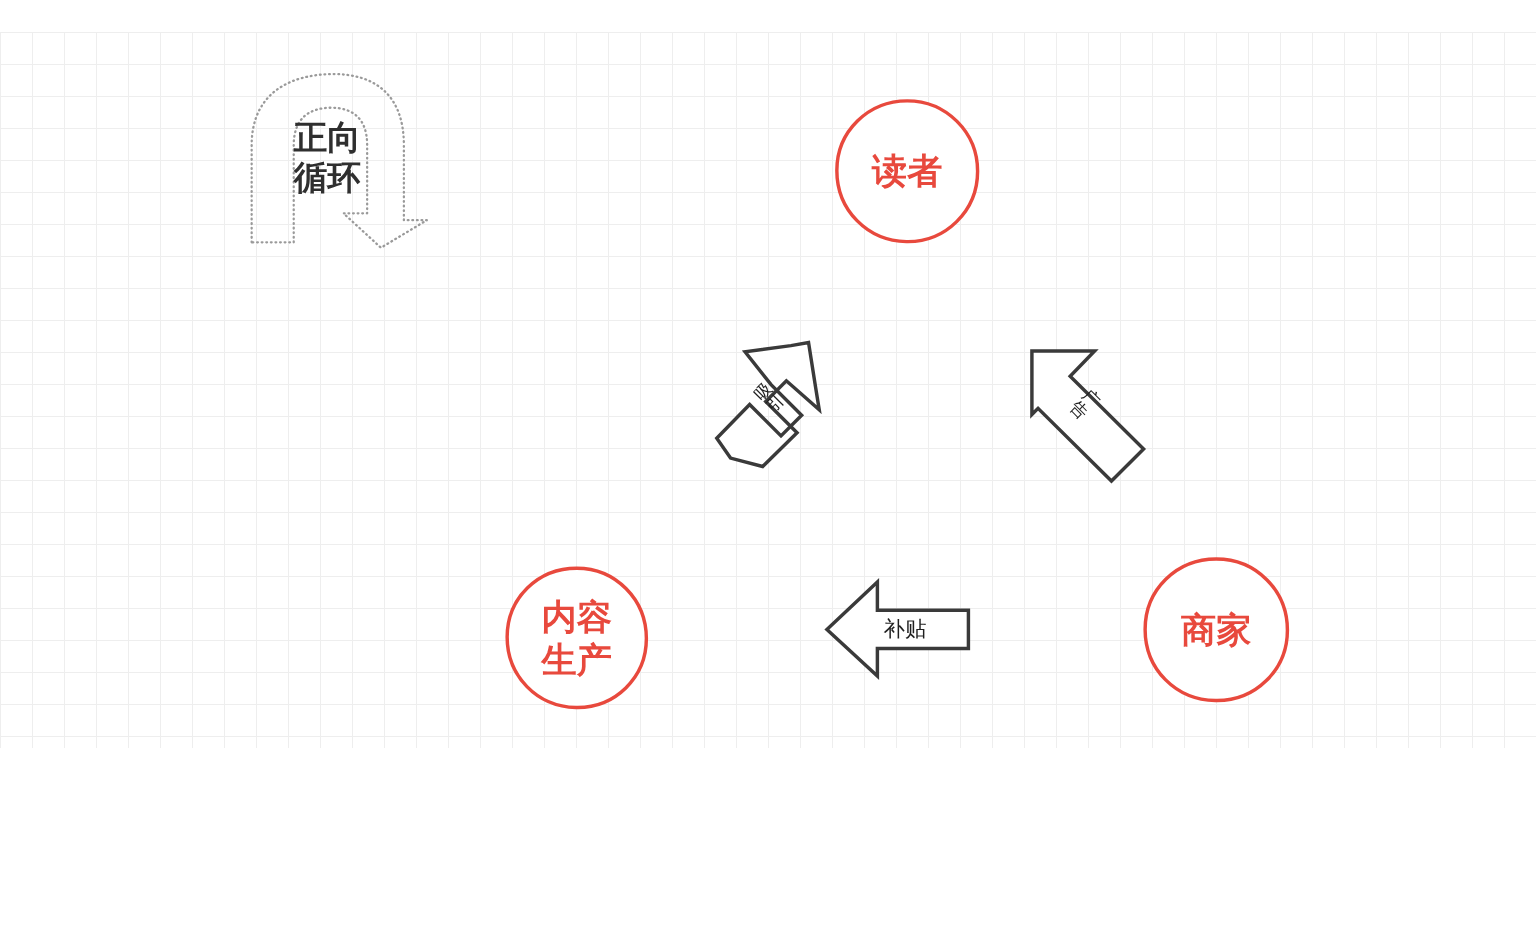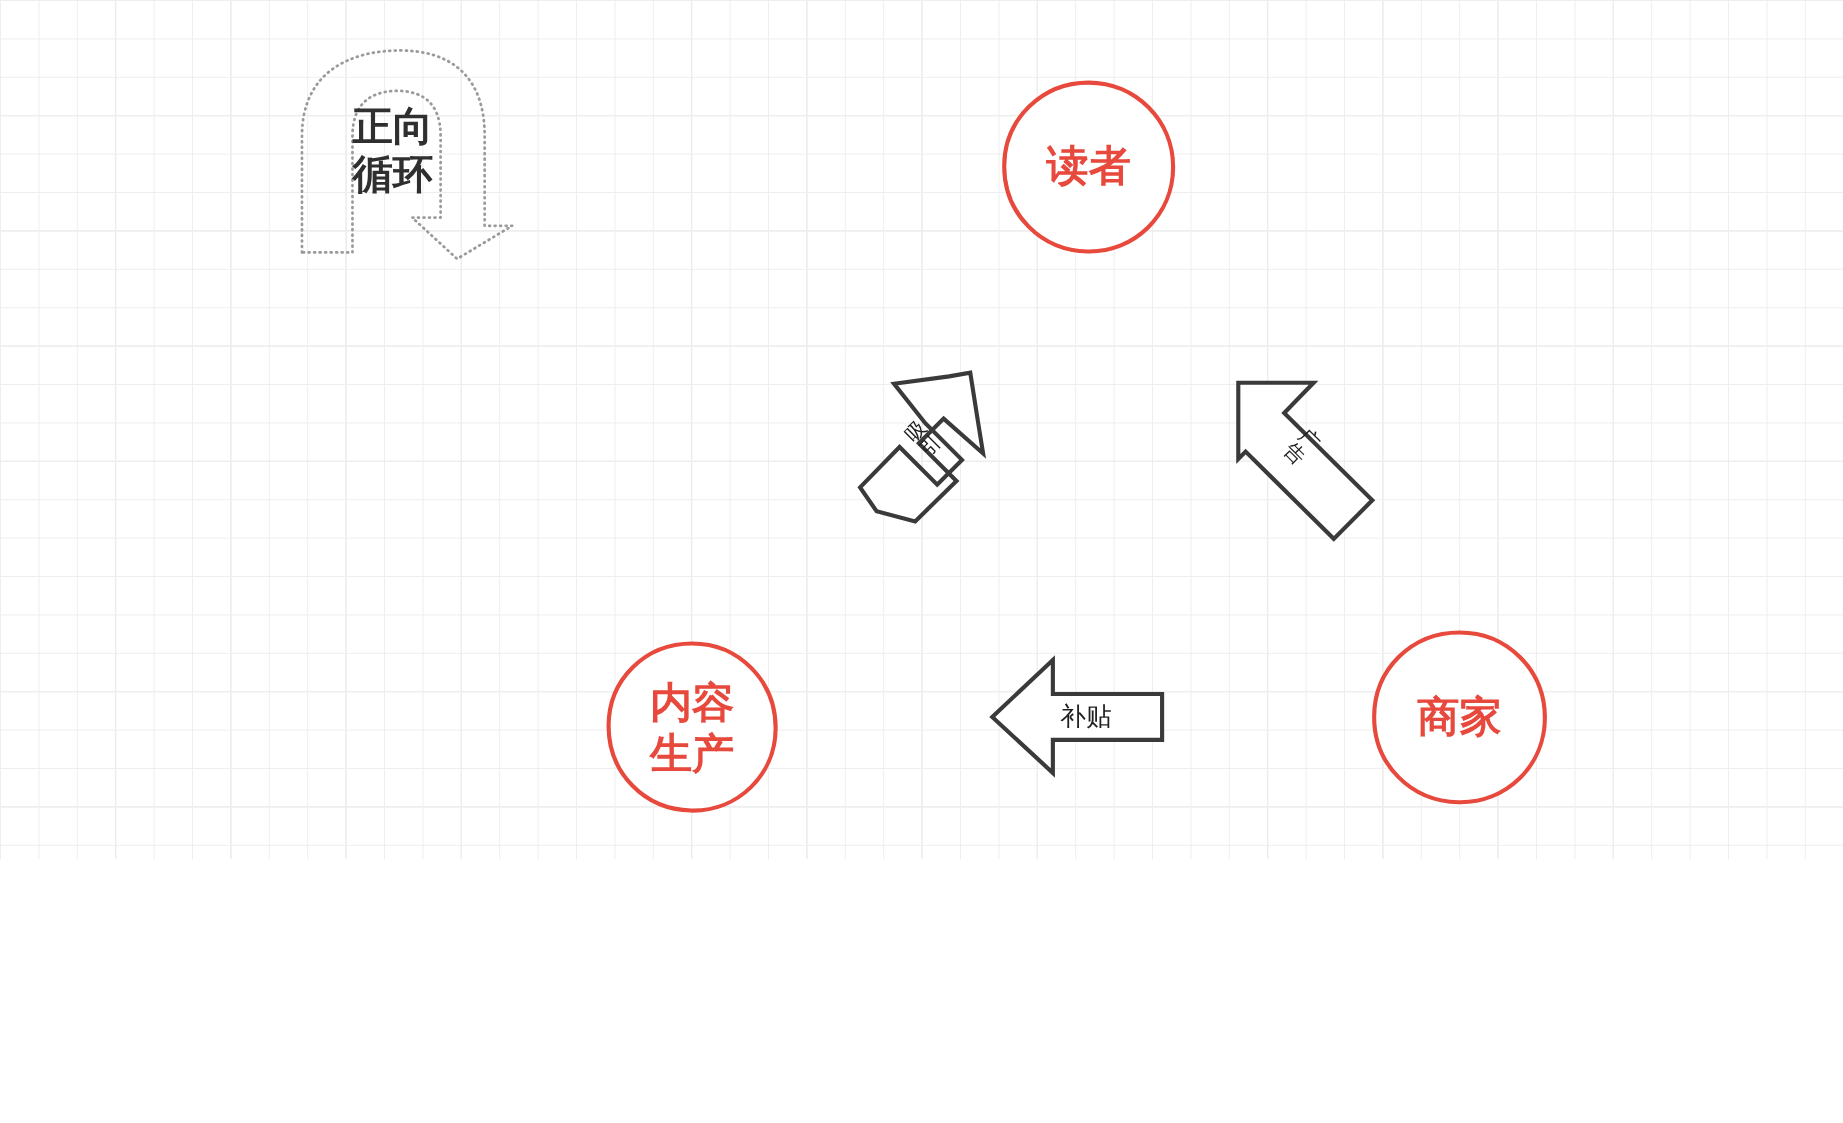--- a/index.html
+++ b/index.html
@@ -17,20 +17,21 @@
     height: 716px;
     overflow: hidden;
     background-color: #ffffff;
     background-image:
       linear-gradient(to right,  #eeeeee 1px, transparent 1px),
       linear-gradient(to bottom, #eeeeee 1px, transparent 1px),
       linear-gradient(to right,  #e3e3e3 1px, transparent 1px),
       linear-gradient(to bottom, #e3e3e3 1px, transparent 1px);
     background-size: 32px 32px, 32px 32px, 96px 96px, 96px 96px;
     background-position: 0 -8px, -8px 0, 0 -8px, -8px 0;
+    margin-top: 32px;
   }
   #board {
     position: absolute;
     inset: 0;
     width: 100%;
     height: 100%;
   }
   .node-label {
     font-family: "DejaVu Sans", "Liberation Sans", sans-serif;
     font-weight: 700;

